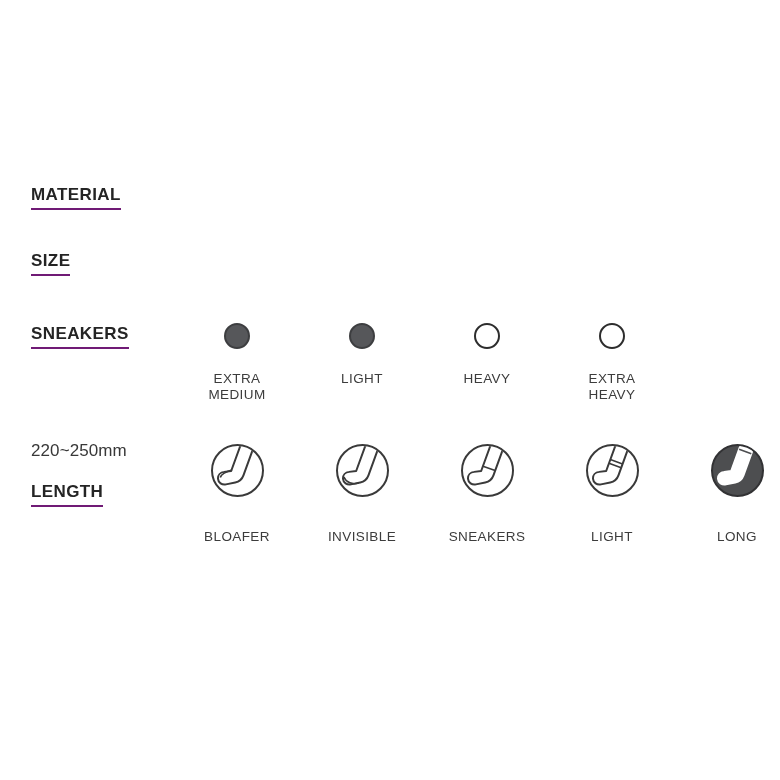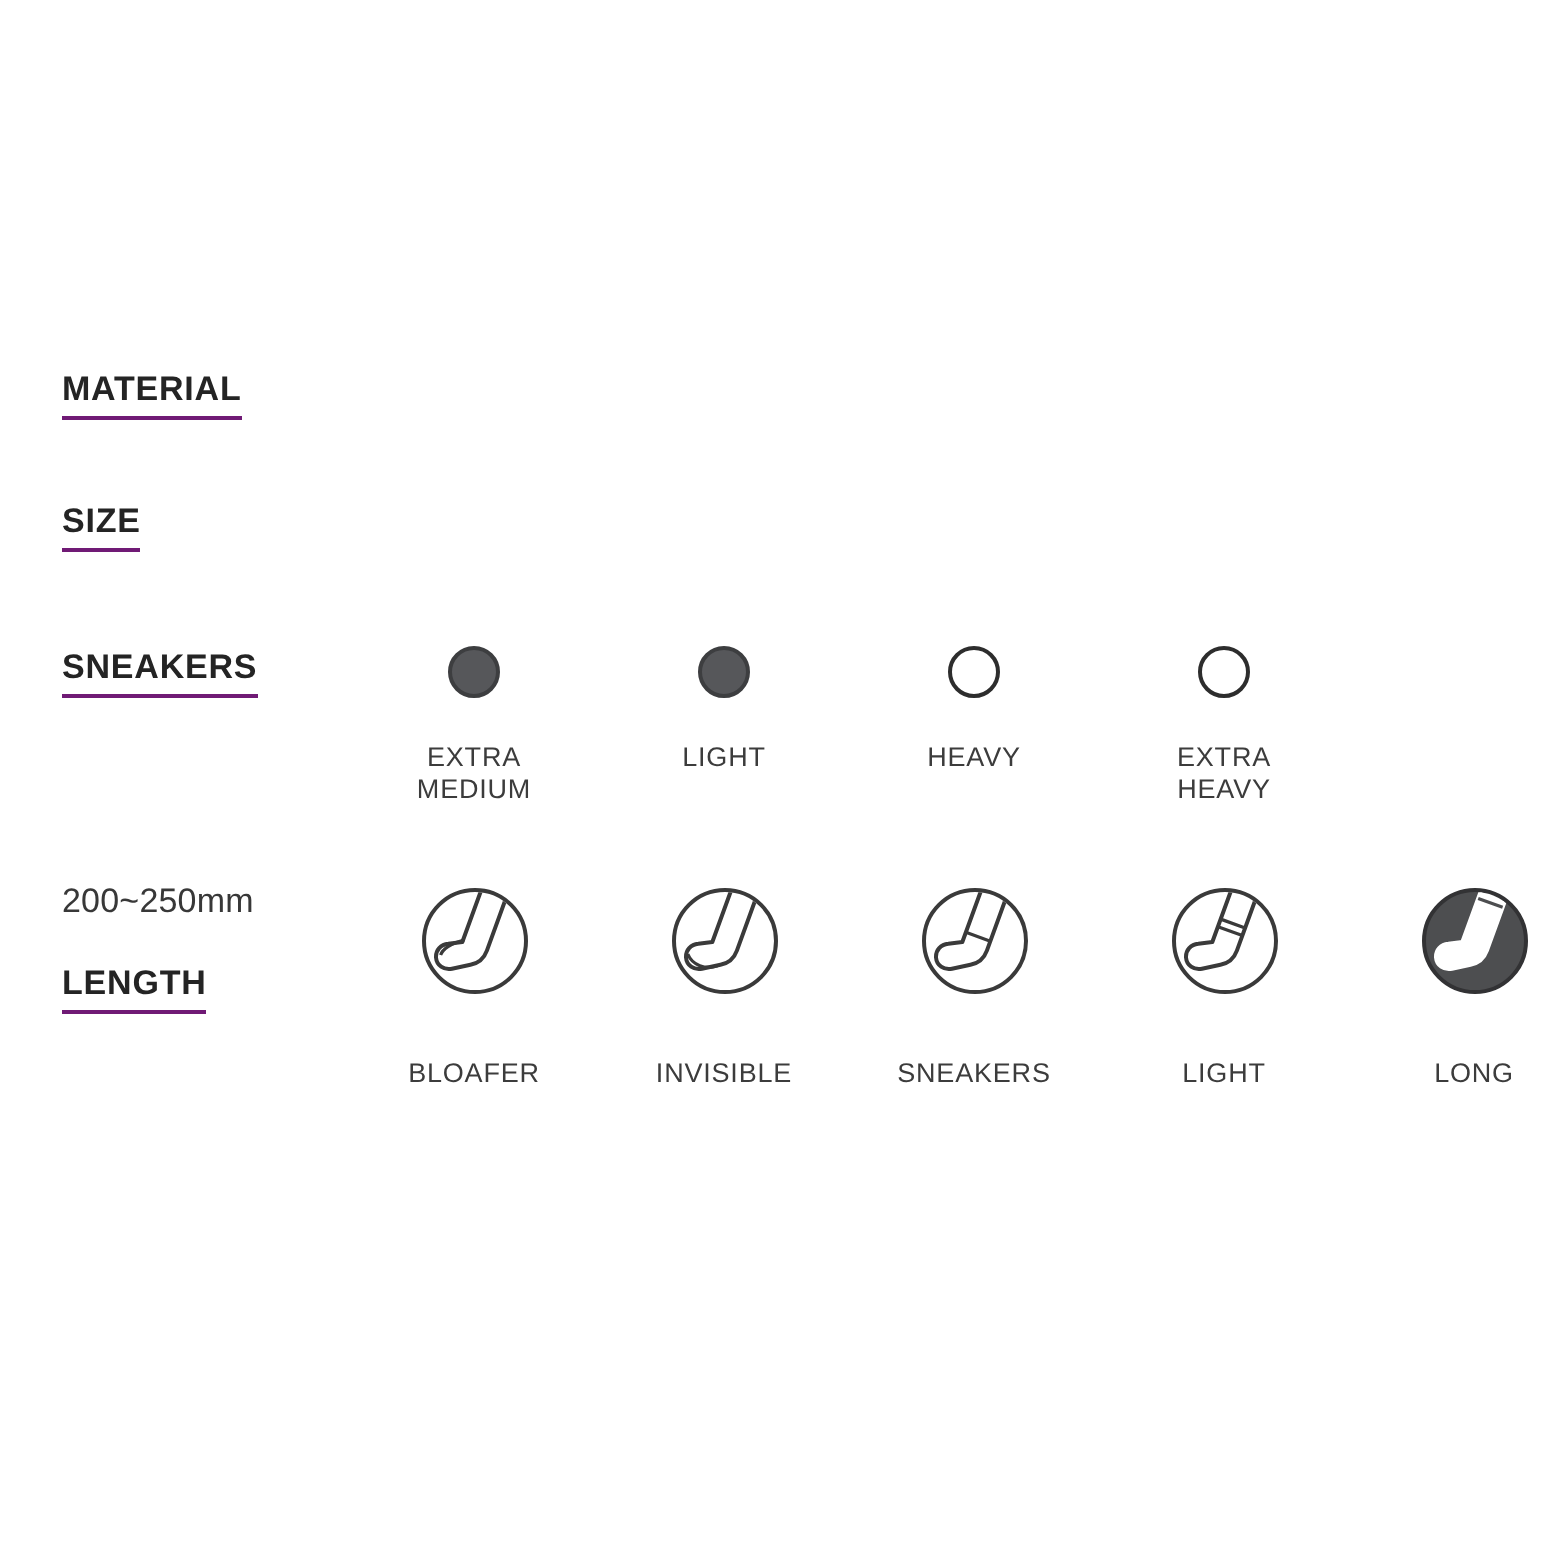--- a/index.html
+++ b/index.html
@@ -68,21 +68,21 @@
   <div class="spec-row row-material">
     <div class="label-wrap">
       <span class="spec-label">MATERIAL</span>
     </div>
   </div>
 
   <div class="spec-row row-size">
     <div class="label-wrap">
       <span class="spec-label">SIZE</span>
     </div>
-    <span class="spec-value">200~250mm</span>
+    <span class="spec-value">220~250mm</span>
   </div>
 
   <div class="thickness-label-wrap">
     <span class="spec-label">SNEAKERS</span>
   </div>
   <div class="options thickness-options">
     <div class="option">
       <div class="t-circle filled"></div>
       <div class="opt-label">EXTRA MEDIUM</div>
     </div>

